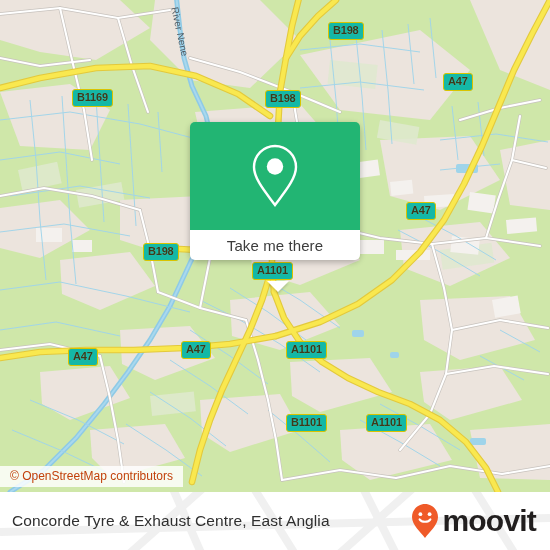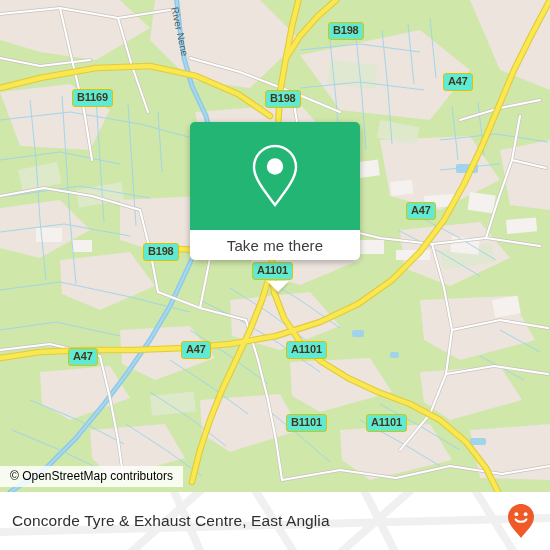--- a/index.html
+++ b/index.html
@@ -15,21 +15,21 @@
   #map{
     position:absolute;left:0;top:0;width:550px;height:492px;
     overflow:hidden;
     background:#e8f0d8;
   }
   #map svg.maplayer{position:absolute;left:0;top:0;width:550px;height:492px;display:block;}
 
   
   .shield{
     position:absolute;
-    background:#5eead4;
+    background:#14b8a6;
     border:1.4px solid #d9c400;
     border-radius:3px;
     color:#3d3a1a;
     font-family:"Liberation Sans", sans-serif;
     font-weight:bold;
     font-size:11px;
     line-height:13px;
     padding:1px 4px 2px 4px;
     letter-spacing:-0.2px;
     white-space:nowrap;
@@ -79,21 +79,21 @@
     border-right:11px solid transparent;
     border-top:11px solid #ffffff;
     filter:drop-shadow(0 2px 1px rgba(0,0,0,.15));
   }
 
   
   #attrib{
     position:absolute;left:0;top:466px;
     background:rgba(255,255,255,.82);
     padding:3px 10px 4px 10px;
-    font-size:12px;color:#000000;
+    font-size:12px;color:#c2410c;
     z-index:30;
     white-space:nowrap;
   }
 
   
   #footer{
     position:absolute;left:0;top:492px;width:550px;height:58px;
     background:#ffffff;
     overflow:hidden;
   }
@@ -353,16 +353,17 @@
       </g>
     </svg>
     <div id="footer-title">Concorde Tyre &amp; Exhaust Centre, East Anglia</div>
     <div id="footer-logo">
       <svg width="30" height="36" viewBox="0 0 30 36">
         <path d="M15 1 C7.8 1 2 6.8 2 14 C2 22 11 29.5 15 35 C19 29.5 28 22 28 14 C28 6.8 22.2 1 15 1 Z" fill="#ef5a28"></path>
         <circle cx="10.4" cy="11.2" r="1.9" fill="#ffffff"></circle>
         <circle cx="19.6" cy="11.2" r="1.9" fill="#ffffff"></circle>
         <path d="M9.6 16.4 C11.6 19.6 18.4 19.6 20.4 16.4" stroke="#ffffff" stroke-width="2" fill="none" stroke-linecap="round"></path>
       </svg>
+      <span class="word">moovit</span>
     </div>
   </div>
 
 </div>
 
 </body></html>

